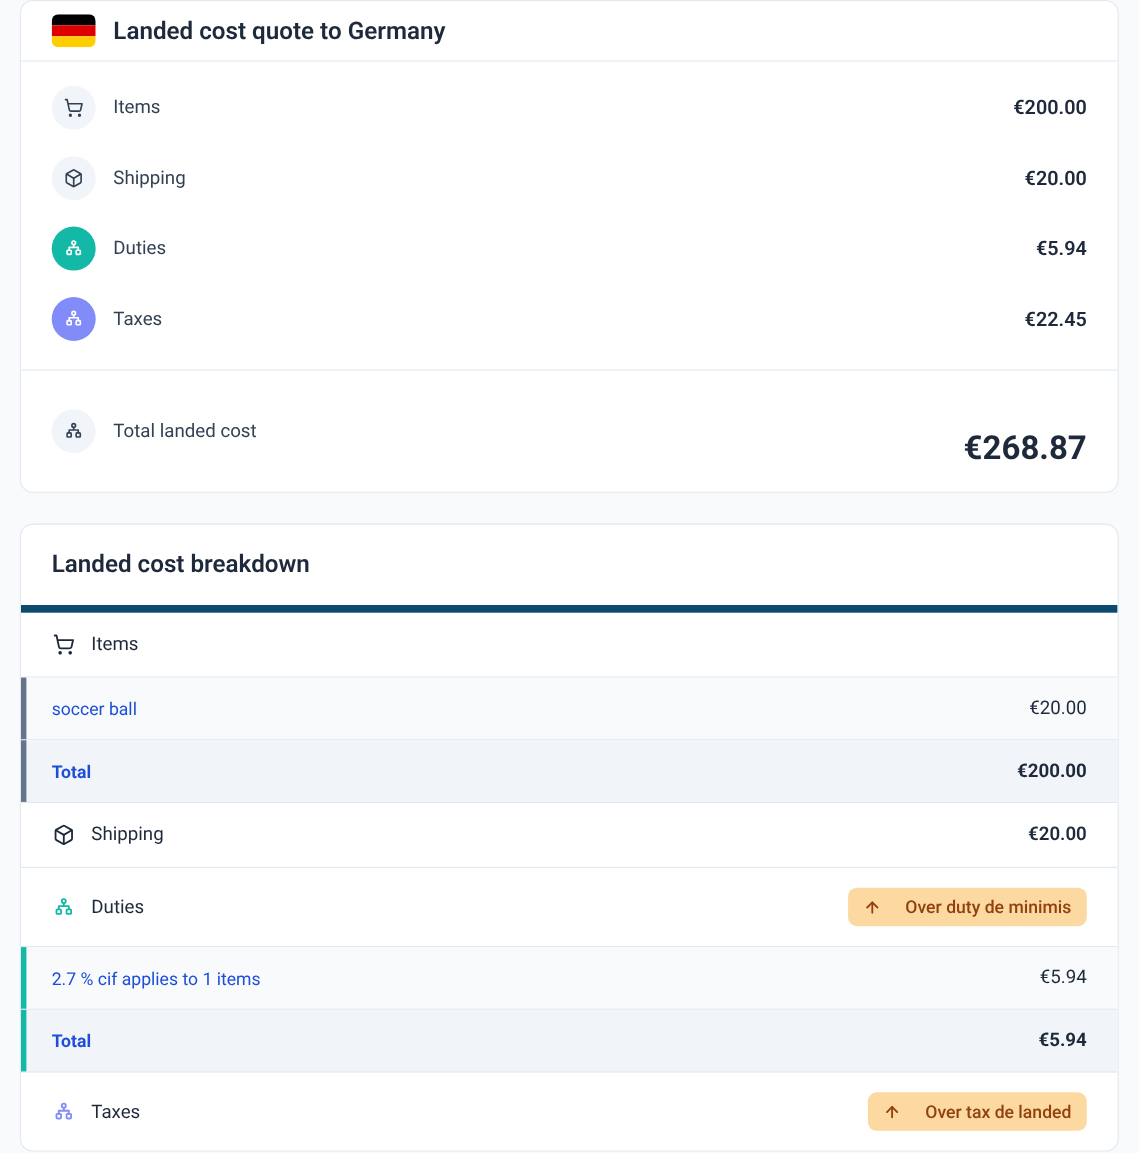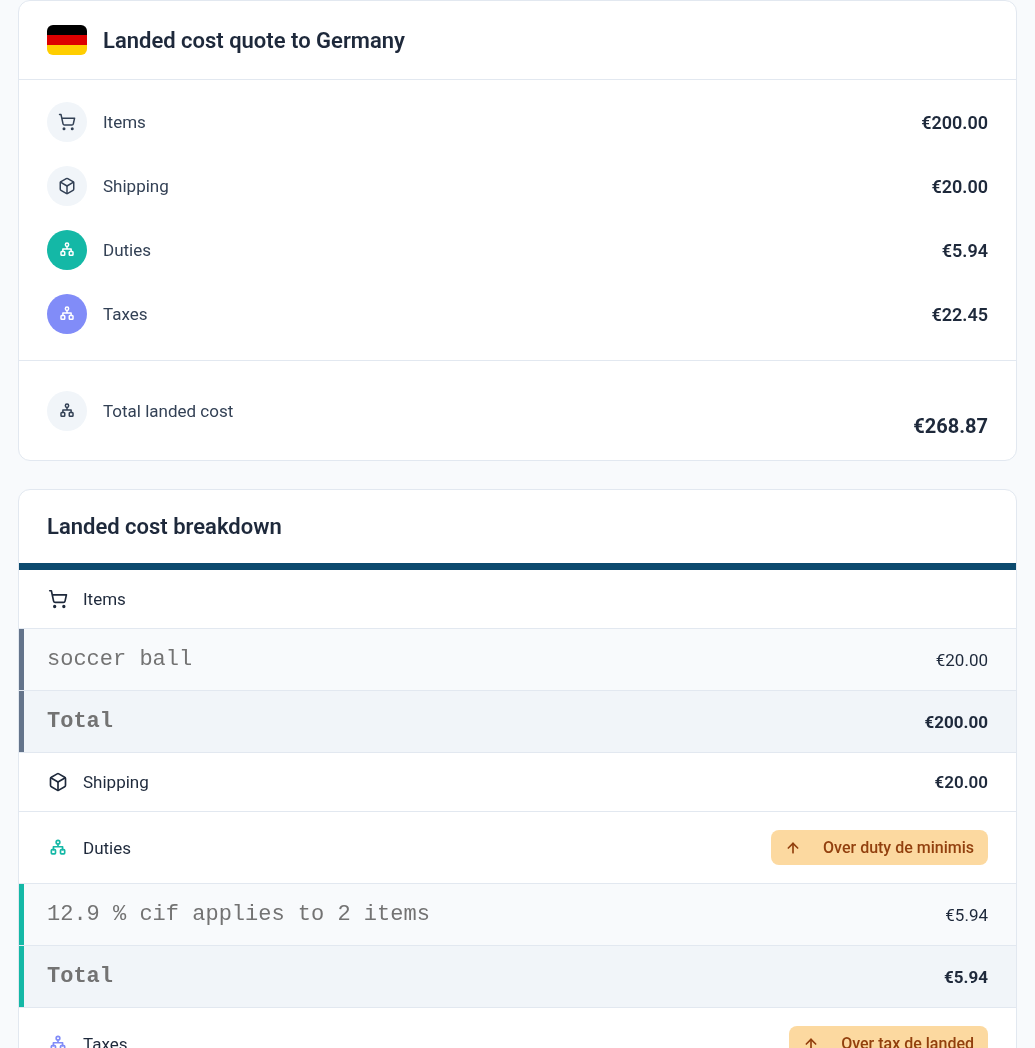--- a/index.html
+++ b/index.html
@@ -14,21 +14,21 @@
     background: #fff;
     border: 1px solid #e2e8f0;
     border-radius: 12px;
     margin: 0 18px 28px 18px;
     overflow: hidden;
   }
   .card-header {
     display: flex;
     align-items: center;
     gap: 16px;
-    padding: 24px 28px;
+    padding: 12px 28px;
     border-bottom: 1px solid #e2e8f0;
   }
   .flag {
     width: 40px;
     height: 30px;
     border-radius: 6px;
     overflow: hidden;
     display: flex;
     flex-direction: column;
     flex-shrink: 0;
@@ -75,21 +75,21 @@
     padding: 22px 28px;
     display: flex;
     align-items: center;
   }
   .total-label {
     font-size: 17px;
     color: #334155;
     flex: 1;
   }
   .total-value {
-    font-size: 20px;
+    font-size: 30px;
     font-weight: 700;
     color: #1e293b;
     margin-top: 31px;
   }
   
   .breakdown-header {
     padding: 24px 28px;
     border-bottom: 7px solid #0c4a6e;
   }
   .section-row {
@@ -133,24 +133,23 @@
     position: absolute;
     left: 0;
     top: 0;
     bottom: 0;
     width: 5px;
   }
   .sub-row.accent-gray::before { background: #64748b; }
   .sub-row.accent-teal::before { background: #14b8a6; }
   .sub-row.total-row { background: #f1f5f9; }
   .sub-label {
-    font-size: 22px;
-    color: #737373;
+    font-size: 16px;
+    color: #1d4ed8;
     flex: 1;
-    font-family: Liberation Mono, monospace;
   }
   .sub-value {
     font-size: 17px;
     color: #1e293b;
   }
   .bold { font-weight: 700; }
   .badge {
     display: inline-flex;
     align-items: center;
     gap: 22px;
@@ -294,21 +293,21 @@
     <div class="badge">
       <svg viewBox="0 0 24 24" fill="none" stroke="currentColor" stroke-width="2.5" stroke-linecap="round" stroke-linejoin="round">
           <line x1="12" y1="19" x2="12" y2="5"></line>
           <polyline points="5 12 12 5 19 12"></polyline>
         </svg>
       <span>Over duty de minimis</span>
     </div>
   </div>
 
   <div class="sub-row accent-teal">
-    <div class="sub-label">12.9 % cif applies to 2 items</div>
+    <div class="sub-label">2.7 % cif applies to 1 items</div>
     <div class="sub-value">€5.94</div>
   </div>
 
   <div class="sub-row accent-teal total-row">
     <div class="sub-label bold">Total</div>
     <div class="sub-value bold">€5.94</div>
   </div>
 
   <div class="section-row" style="border-bottom:none;">
     <div class="small-icon purple">

